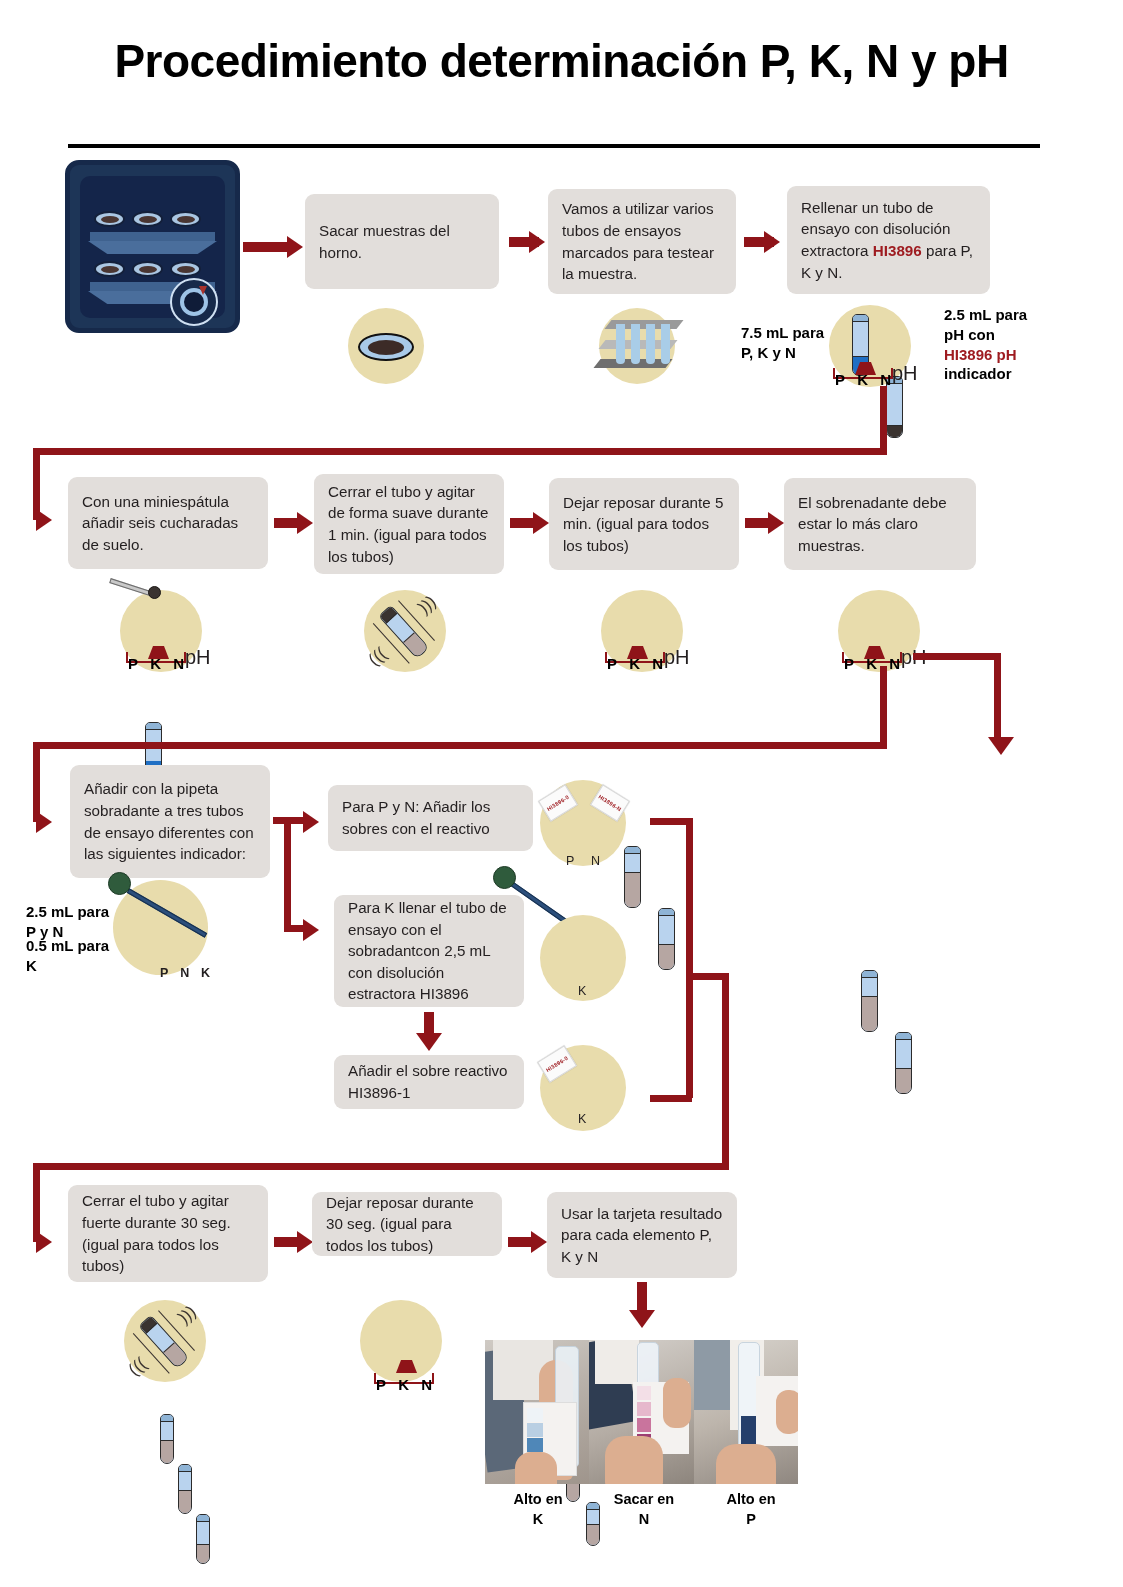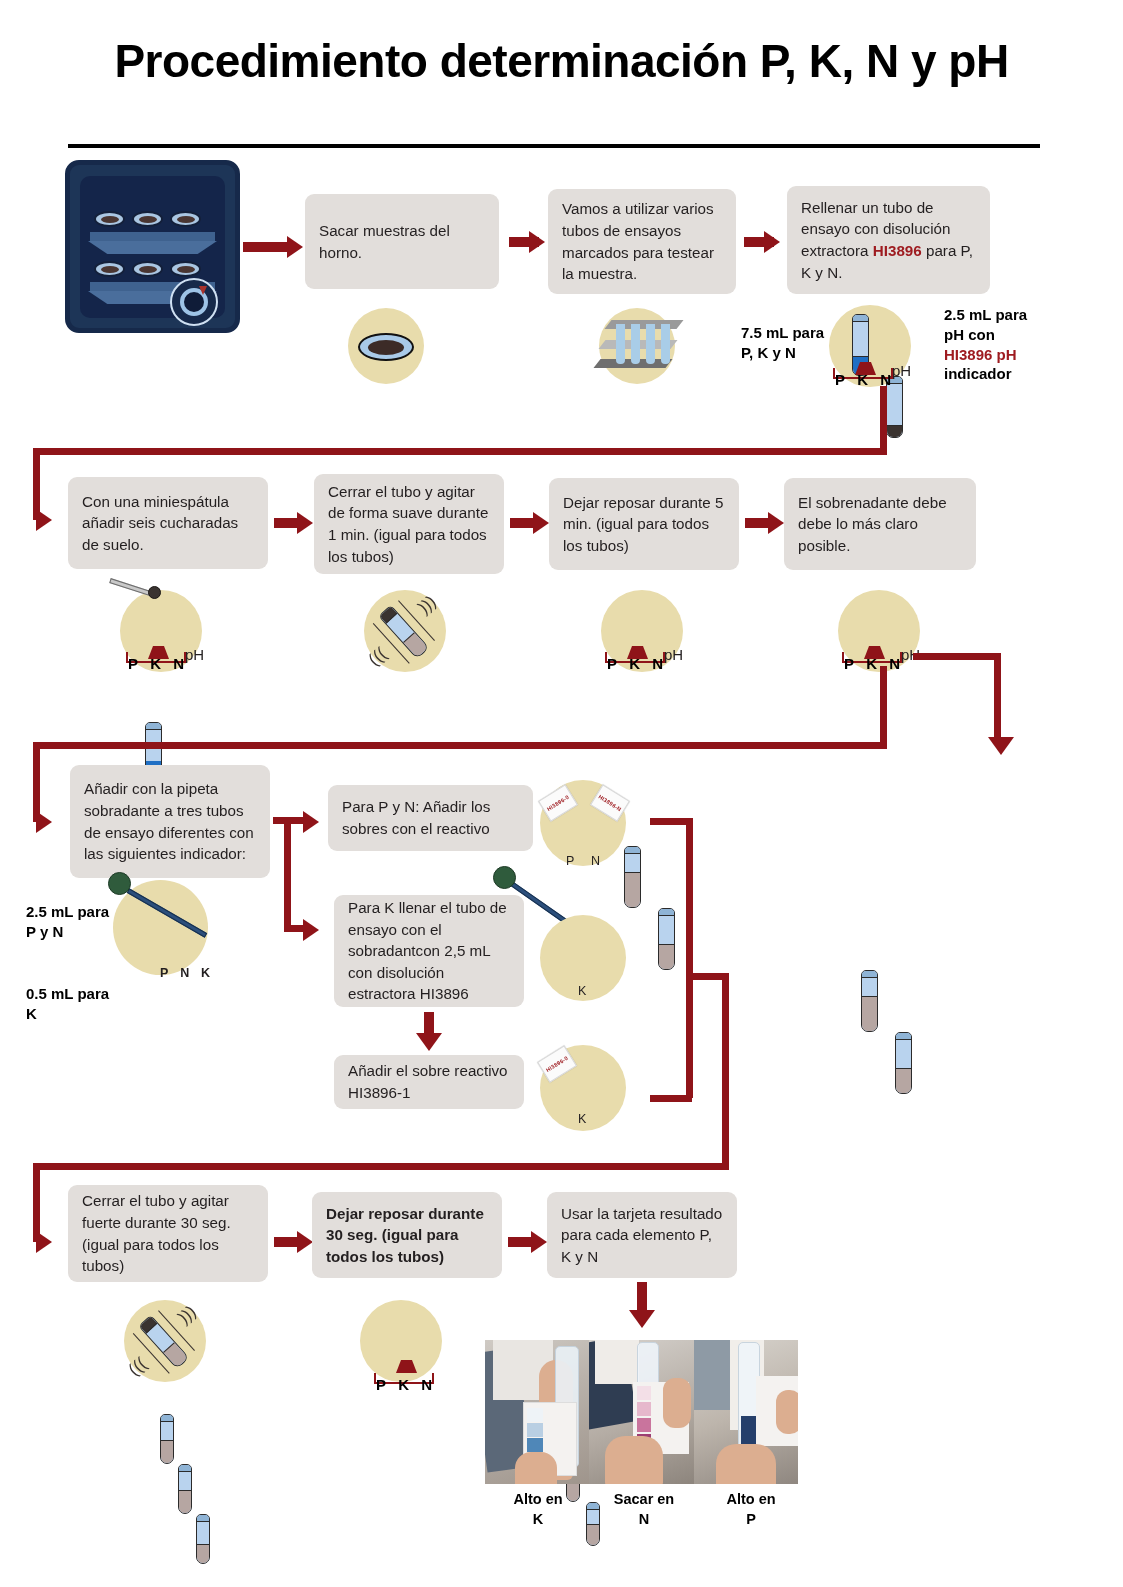--- a/index.html
+++ b/index.html
@@ -45,21 +45,21 @@
   .circ{border-radius:50%;background:#e8dcac;}
 
   
   .vol-label{
     font-size:15px;font-weight:bold;color:#000;line-height:1.32;
   }
   .photo-cap{
     font-size:14.5px;font-weight:bold;color:#000;text-align:center;line-height:1.35;
   }
   .pkn-letter{font-size:15px;font-weight:bold;color:#000;}
-  .ph-letter{font-size:15px;color:#231f20;}
+  .ph-letter{font-size:20px;color:#231f20;}
   .tube-letter{font-size:12.5px;color:#231f20;}
 
   
   #oven-body{
     left:65px;top:160px;width:175px;height:173px;
     background:#1d3557;border:5px solid #16294a;border-radius:14px;box-sizing:border-box;
   }
   #oven-window{
     left:80px;top:176px;width:145px;height:142px;
     background:#14254a;border-radius:10px;
@@ -246,21 +246,21 @@
 <div class="abs arrow-shaft-r" style="left:510px;top:518px;width:24px;"></div>
 <div class="abs arrow-r" style="left:533px;top:512px;"></div>
 
 <div class="abs step-box" style="left:549px;top:478px;width:190px;height:92px;">
   <div class="txt">Dejar reposar durante 5 min. (igual para todos los tubos)</div>
 </div>
 <div class="abs arrow-shaft-r" style="left:745px;top:518px;width:24px;"></div>
 <div class="abs arrow-r" style="left:768px;top:512px;"></div>
 
 <div class="abs step-box" style="left:784px;top:478px;width:192px;height:92px;">
-  <div class="txt">El sobrenadante debe debe lo más claro posible.</div>
+  <div class="txt">El sobrenadante debe estar lo más claro muestras.</div>
 </div>
 
 <div class="abs circ" style="left:120px;top:590px;width:82px;height:82px;"></div>
 <div class="abs spat-stick" style="left:110px;top:578px;width:46px;transform:rotate(18deg);transform-origin:left center;"></div>
 <div class="abs spat-head" style="left:148px;top:586px;"></div>
 <div class="abs tube" style="left:145px;top:598px;width:17px;height:62px;">
   <div class="cap"></div>
     <div class="fill fill-dark" style="height:18px;"></div>
   <div class="abs" style="left:0;right:0;bottom:18px;height:4px;background:#1f6fc4;"></div>
 </div>
@@ -356,21 +356,21 @@
 <div class="abs" style="left:160px;top:966px;width:50px;display:flex;justify-content:space-between;">
   <span class="tube-letter" style="font-weight:bold;">P</span>
   <span class="tube-letter" style="font-weight:bold;">N</span>
   <span class="tube-letter" style="font-weight:bold;">K</span>
 </div>
 
 <div class="abs vol-label" style="left:26px;top:902px;width:110px;">
   <div>2.5 mL para</div>
   <div>P y N</div>
 </div>
-<div class="abs vol-label" style="left:26px;top:984px;width:110px;">
+<div class="abs vol-label" style="left:26px;top:936px;width:110px;">
   <div>0.5 mL para</div>
   <div>K</div>
 </div>
 
 <div class="abs line-h" style="left:273px;top:817px;width:18px;"></div>
 <div class="abs line-v" style="left:284px;top:817px;height:115px;"></div>
 <div class="abs line-h" style="left:284px;top:817px;width:22px;"></div>
 <div class="abs arrow-r" style="left:303px;top:811px;"></div>
 <div class="abs line-h" style="left:284px;top:925px;width:22px;"></div>
 <div class="abs arrow-r" style="left:303px;top:919px;"></div>
@@ -434,21 +434,21 @@
 <div class="abs line-h" style="left:33px;top:1163px;width:696px;"></div>
 <div class="abs line-v" style="left:33px;top:1163px;height:79px;"></div>
 <div class="abs arrow-r" style="left:36px;top:1231px;"></div>
 
 <div class="abs step-box" style="left:68px;top:1185px;width:200px;height:97px;">
   <div class="txt">Cerrar el tubo y agitar fuerte durante 30 seg. (igual para todos los tubos)</div>
 </div>
 <div class="abs arrow-shaft-r" style="left:274px;top:1237px;width:24px;"></div>
 <div class="abs arrow-r" style="left:297px;top:1231px;"></div>
 
-<div class="abs step-box" style="left:312px;top:1192px;width:190px;height:86px;font-weight:bold;">
+<div class="abs step-box" style="left:312px;top:1192px;width:190px;height:64px;">
   <div class="txt">Dejar reposar durante 30 seg. (igual para todos los tubos)</div>
 </div>
 <div class="abs arrow-shaft-r" style="left:508px;top:1237px;width:24px;"></div>
 <div class="abs arrow-r" style="left:531px;top:1231px;"></div>
 
 <div class="abs step-box" style="left:547px;top:1192px;width:190px;height:86px;">
   <div class="txt">Usar la tarjeta resultado para cada elemento P, K y N</div>
 </div>
 
 <div class="abs circ" style="left:124px;top:1300px;width:82px;height:82px;"></div>

